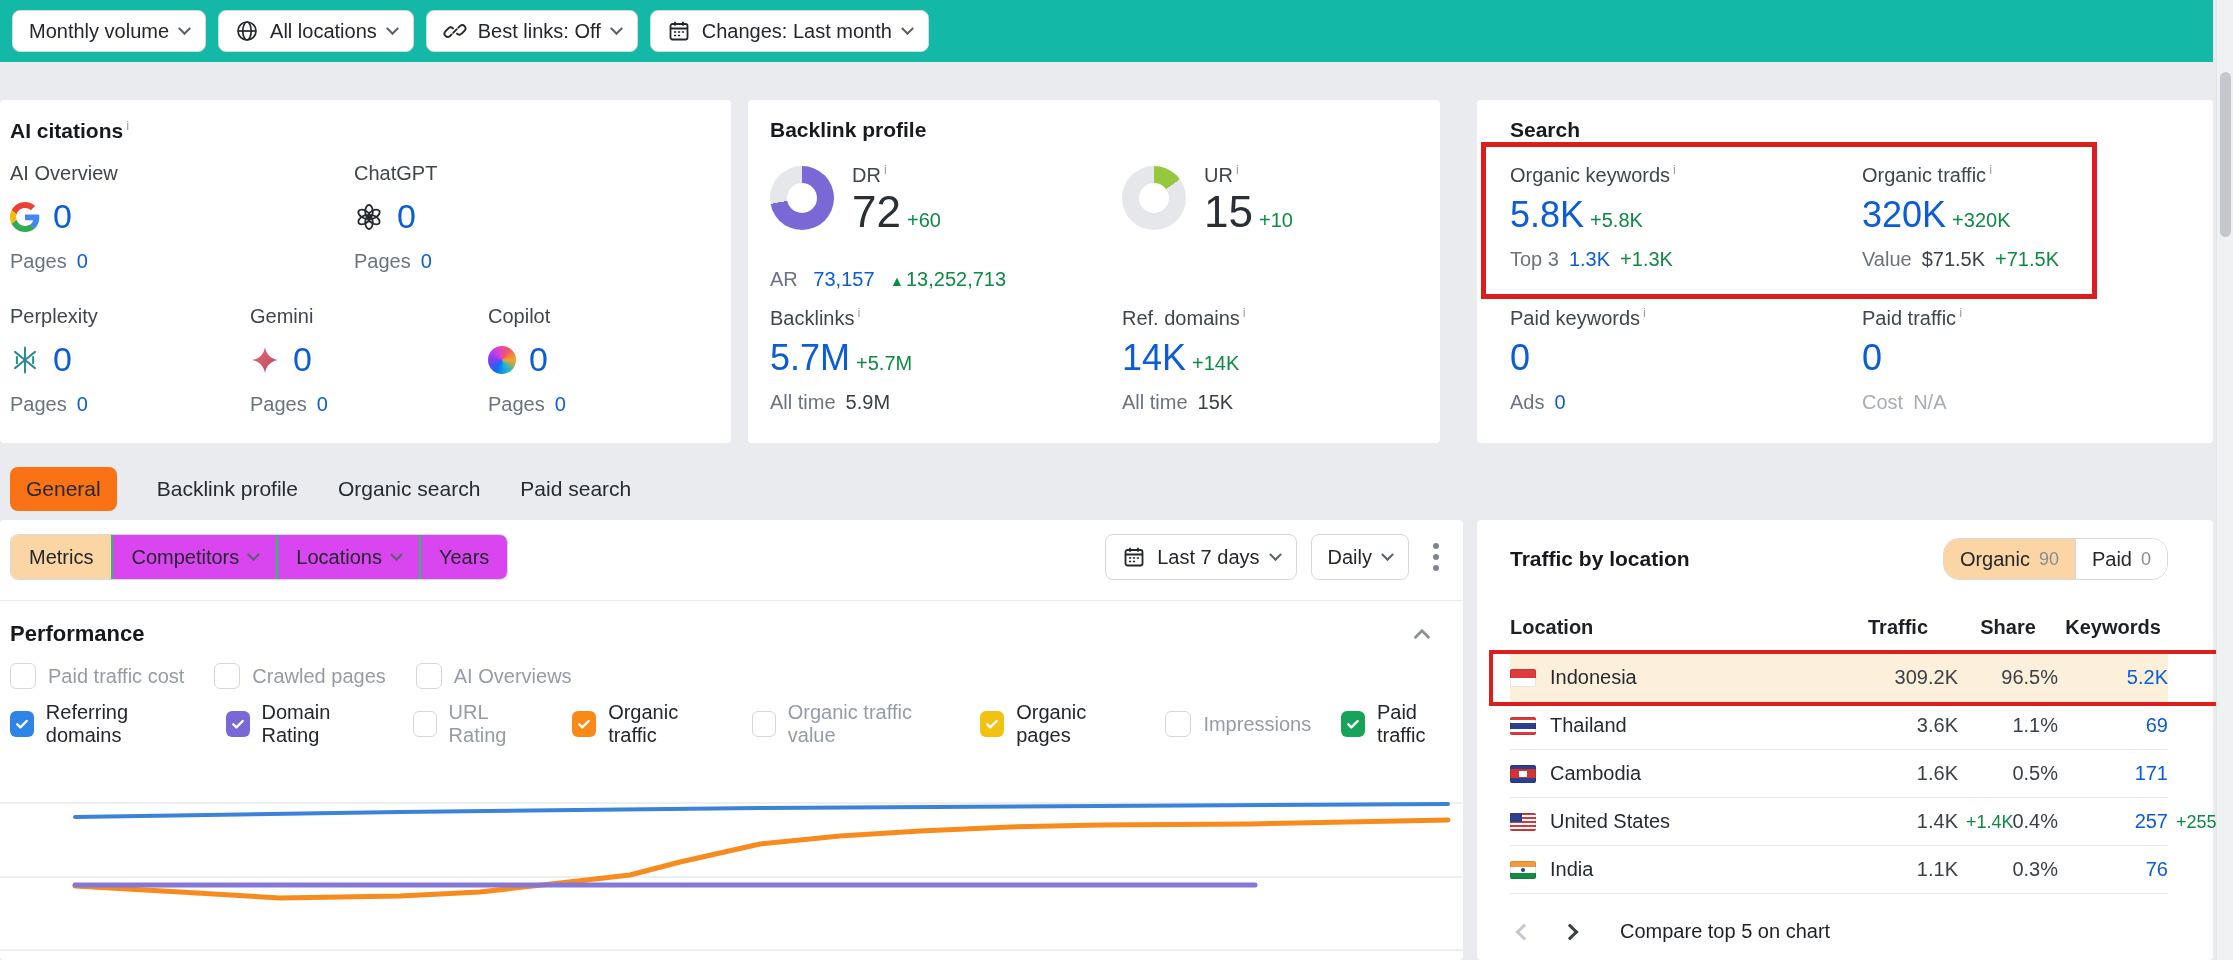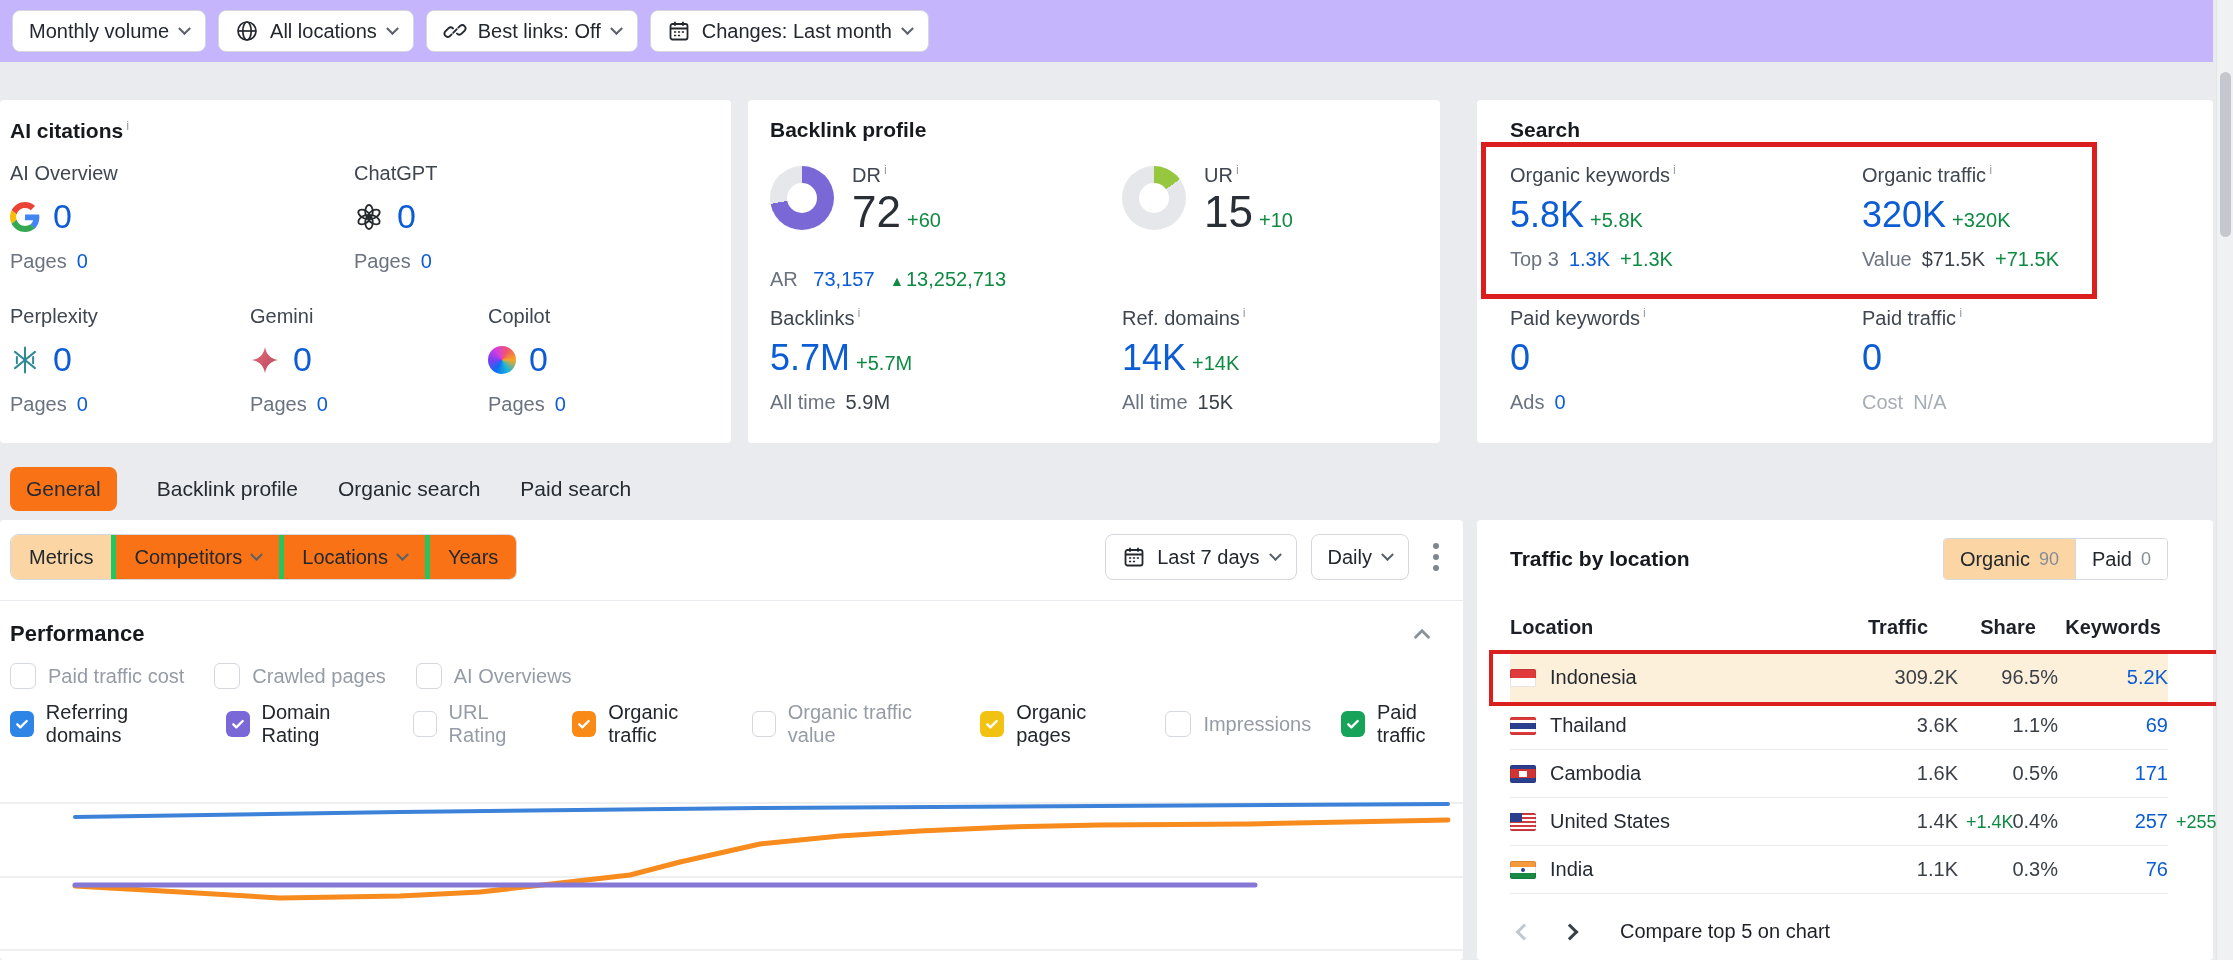--- a/index.html
+++ b/index.html
@@ -3,21 +3,21 @@
 <meta charset="utf-8">
 <style>
   html,body{margin:0;padding:0;background:#e9ebee;}
   *{box-sizing:border-box;}
   .screen{position:relative;width:2233px;height:960px;overflow:hidden;
     background:#e9ebee;font-family:"Liberation Sans",sans-serif;color:#23272e;}
   a{text-decoration:none;}
   button{font-family:inherit;}
 
   
-  .topbar{position:absolute;left:0;top:0;width:2213px;height:62px;background:#c4b5fd;
+  .topbar{position:absolute;left:0;top:0;width:2213px;height:62px;background:#14b8a6;
     display:flex;align-items:center;gap:12px;padding-left:12px;}
   .tb-btn{display:inline-flex;align-items:center;gap:11px;height:42px;padding:0 16px;
     border:1px solid #d5d8dd;border-radius:8px;background:#fff;font-size:20px;color:#23272e;cursor:pointer;}
   .tb-icon{width:24px;height:24px;display:inline-flex;}
   .tb-icon svg{width:100%;height:100%;}
   .caret{width:9px;height:9px;border-right:2px solid #596069;border-bottom:2px solid #596069;
     transform:rotate(45deg) translate(-2px,-2px);display:inline-block;}
 
   
   .card{position:absolute;top:100px;height:343px;background:#fff;border-radius:4px;}
@@ -61,21 +61,21 @@
   .tabs{position:absolute;top:462px;left:10px;height:54px;display:flex;align-items:center;gap:40px;
     font-size:21px;color:#262b33;}
   .tab{cursor:pointer;padding:10px 0;}
   .tab.active{background:#f97316;border-radius:8px;padding:10px 16px;}
 
   
   #main-panel{position:absolute;left:0;top:520px;width:1463px;height:440px;background:#fff;border-radius:4px;}
   .controls{display:flex;justify-content:space-between;align-items:center;padding:14px 14px 0 10px;}
   .seg-group{display:flex;border:1px solid #d5d8dd;border-radius:8px;overflow:hidden;height:46px;}
   .seg{display:flex;align-items:center;gap:10px;padding:0 18px;font-size:20px;color:#23272e;
-    background:#f97316;border-left:5px solid #22c55e;cursor:pointer;}
+    background:#d946ef;border-left:2px solid #22c55e;cursor:pointer;}
   .seg:first-child{border-left:none;}
   .seg.active{background:#fbd6a4;}
   .controls-right{display:flex;align-items:center;gap:14px;}
   .ctrl-btn{display:inline-flex;align-items:center;gap:11px;height:46px;padding:13px 16px;
     border:1px solid #d5d8dd;border-radius:8px;background:#fff;font-size:20px;color:#23272e;cursor:pointer;}
   .kebab{display:flex;flex-direction:column;gap:5px;padding:6px 10px;cursor:pointer;background:none;border:none;}
   .kebab i{width:6px;height:6px;border-radius:50%;background:#7f868f;}
   .divider{margin-top:20px;border-top:1px solid #e8eaed;}
   .perf-head{display:flex;justify-content:space-between;align-items:center;padding:20px 28px 0 10px;}
   .perf-title{font-size:22px;font-weight:700;color:#16191d;}
@@ -87,21 +87,21 @@
   .box{width:26px;height:26px;border-radius:6px;display:flex;align-items:center;justify-content:center;}
   .box.off{background:#fff;border:1px solid #d5d8dd;}
   .box svg{width:16px;height:16px;}
   #perf-chart{position:absolute;left:0;bottom:0;width:1463px;height:225px;}
 
   
   #traffic-panel{position:absolute;left:1477px;top:520px;width:736px;height:440px;background:#fff;
     border-radius:4px;padding:0 45px 0 33px;}
   .tl-head{display:flex;justify-content:space-between;align-items:center;padding-top:18px;}
   .tl-title{font-size:21px;font-weight:700;color:#16191d;}
-  .toggle{display:flex;border:1px solid #d5d8dd;border-radius:4px;overflow:hidden;height:42px;}
+  .toggle{display:flex;border:1px solid #d5d8dd;border-radius:16px;overflow:hidden;height:42px;}
   .tg{display:flex;align-items:center;gap:9px;padding:0 16px;font-size:20px;background:#fff;
     border-left:1px solid #d5d8dd;cursor:pointer;color:#23272e;}
   .tg:first-child{border-left:none;}
   .tg.active{background:#fbd6a4;}
   .tg .cnt{color:#858c95;font-size:18px;}
   .tl-cols{display:grid;grid-template-columns:1fr 120px 100px 110px;margin-top:22px;height:52px;
     align-items:center;font-weight:700;font-size:20px;color:#1d2127;border-bottom:1px solid #ccd0d5;}
   .tl-cols .c{text-align:center;}
   .tl-cols .c:first-child{text-align:left;}
   .tl-row{display:grid;grid-template-columns:1fr 120px 100px 110px;height:48px;align-items:center;

